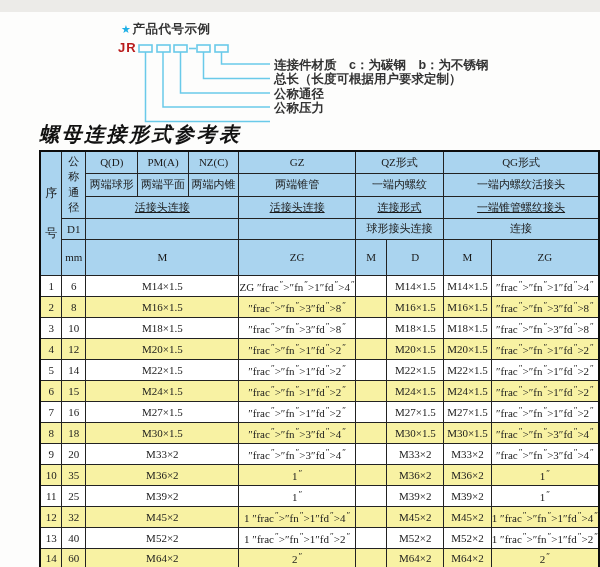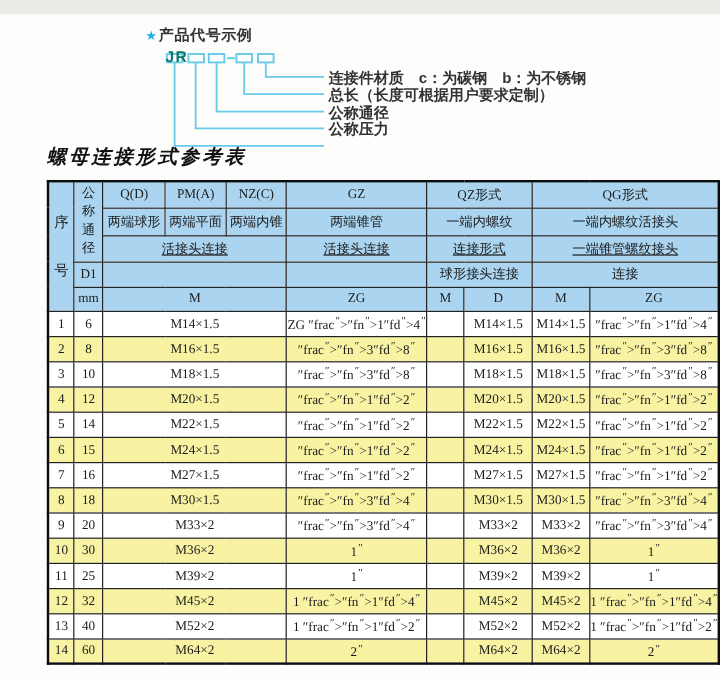--- a/index.html
+++ b/index.html
@@ -17,53 +17,53 @@
   .diagram svg *{stroke:var(--accent);fill:none;}
   .d-heading{
     position:absolute;left:121px;top:21px;
     font-family:"Liberation Sans","DejaVu Sans",sans-serif;
     font-size:12.5px;font-weight:bold;color:#333;letter-spacing:.5px;white-space:nowrap;
   }
   .d-heading .star{color:var(--star);margin-right:1px;font-size:11px;}
   .d-prefix{
     position:absolute;left:118px;top:40px;
     font-family:"Liberation Sans","DejaVu Sans",sans-serif;
-    font-size:13px;font-weight:bold;color:#0f766e;letter-spacing:1px;margin-left:20px;
+    font-size:13px;font-weight:bold;color:#b91c1c;letter-spacing:1px;
   }
   .d-label{
     position:absolute;left:274px;height:14px;line-height:14px;
     font-family:"Liberation Sans","DejaVu Sans",sans-serif;
     font-size:12.5px;font-weight:600;color:#333;white-space:nowrap;
   }
 
   
   .table-title{
     position:absolute;left:39px;top:121px;
     font-family:"DejaVu Serif","Liberation Serif",serif;
     font-style:italic;font-weight:bold;
-    font-size:16px;letter-spacing:2.5px;color:#121212;white-space:nowrap;
+    font-size:20px;letter-spacing:2.5px;color:#121212;white-space:nowrap;
   }
 
   
   table.ref{
     position:absolute;left:39px;top:150px;
     border-collapse:collapse;table-layout:fixed;
     border:2px solid #0d0d0d;
     font-size:11px;color:#1b1b1b;
   }
   table.ref th,table.ref td{
     border:1px solid #222;padding:0;text-align:center;vertical-align:middle;
     font-weight:normal;overflow:hidden;white-space:nowrap;
   }
   table.ref thead th{background:var(--header-fill);}
   thead tr:nth-child(1){height:22px;}
   thead tr:nth-child(2){height:23px;margin-top:16px;}
   thead tr:nth-child(3){height:22px;text-decoration:underline;}
   thead tr:nth-child(4){height:21px;}
-  thead tr:nth-child(5){height:20px;}
+  thead tr:nth-child(5){height:36px;}
   tbody tr{height:21px;background:#ffffff;}
   tbody tr.zebra{background:var(--zebra-fill);}
   .vcell span{display:inline-block;width:13px;word-break:break-all;white-space:normal;}
   .v2 span{font-size:12px;line-height:40px;}
   .v4 span{font-size:11px;line-height:15.5px;}
   .inch{font-size:9px;vertical-align:4px;margin-left:1px;}
 </style>
 </head>
 <body style="--accent: #6acae9; --star: #1fb0e6; --header-fill: #aad4ef; --zebra-fill: #f8f2a3;">
 
@@ -234,21 +234,21 @@
         <td>20</td>
         <td colspan="3">M33×2</td>
         <td><span class="&lt;span">″</span>frac<span class="inch">″</span>&gt;<span class="&lt;span">″</span>fn<span class="inch">″</span>&gt;3<span class="&lt;span">″</span>fd<span class="inch">″</span>&gt;4<span class="inch">″</span></td>
         <td></td>
         <td>M33×2</td>
         <td>M33×2</td>
         <td><span class="&lt;span">″</span>frac<span class="inch">″</span>&gt;<span class="&lt;span">″</span>fn<span class="inch">″</span>&gt;3<span class="&lt;span">″</span>fd<span class="inch">″</span>&gt;4<span class="inch">″</span></td>
       </tr>
       <tr class="zebra">
         <td>10</td>
-        <td>30</td>
+        <td>35</td>
         <td colspan="3">M36×2</td>
         <td>1<span class="inch">″</span></td>
         <td></td>
         <td>M36×2</td>
         <td>M36×2</td>
         <td>1<span class="inch">″</span></td>
       </tr>
       <tr>
         <td>11</td>
         <td>25</td>

